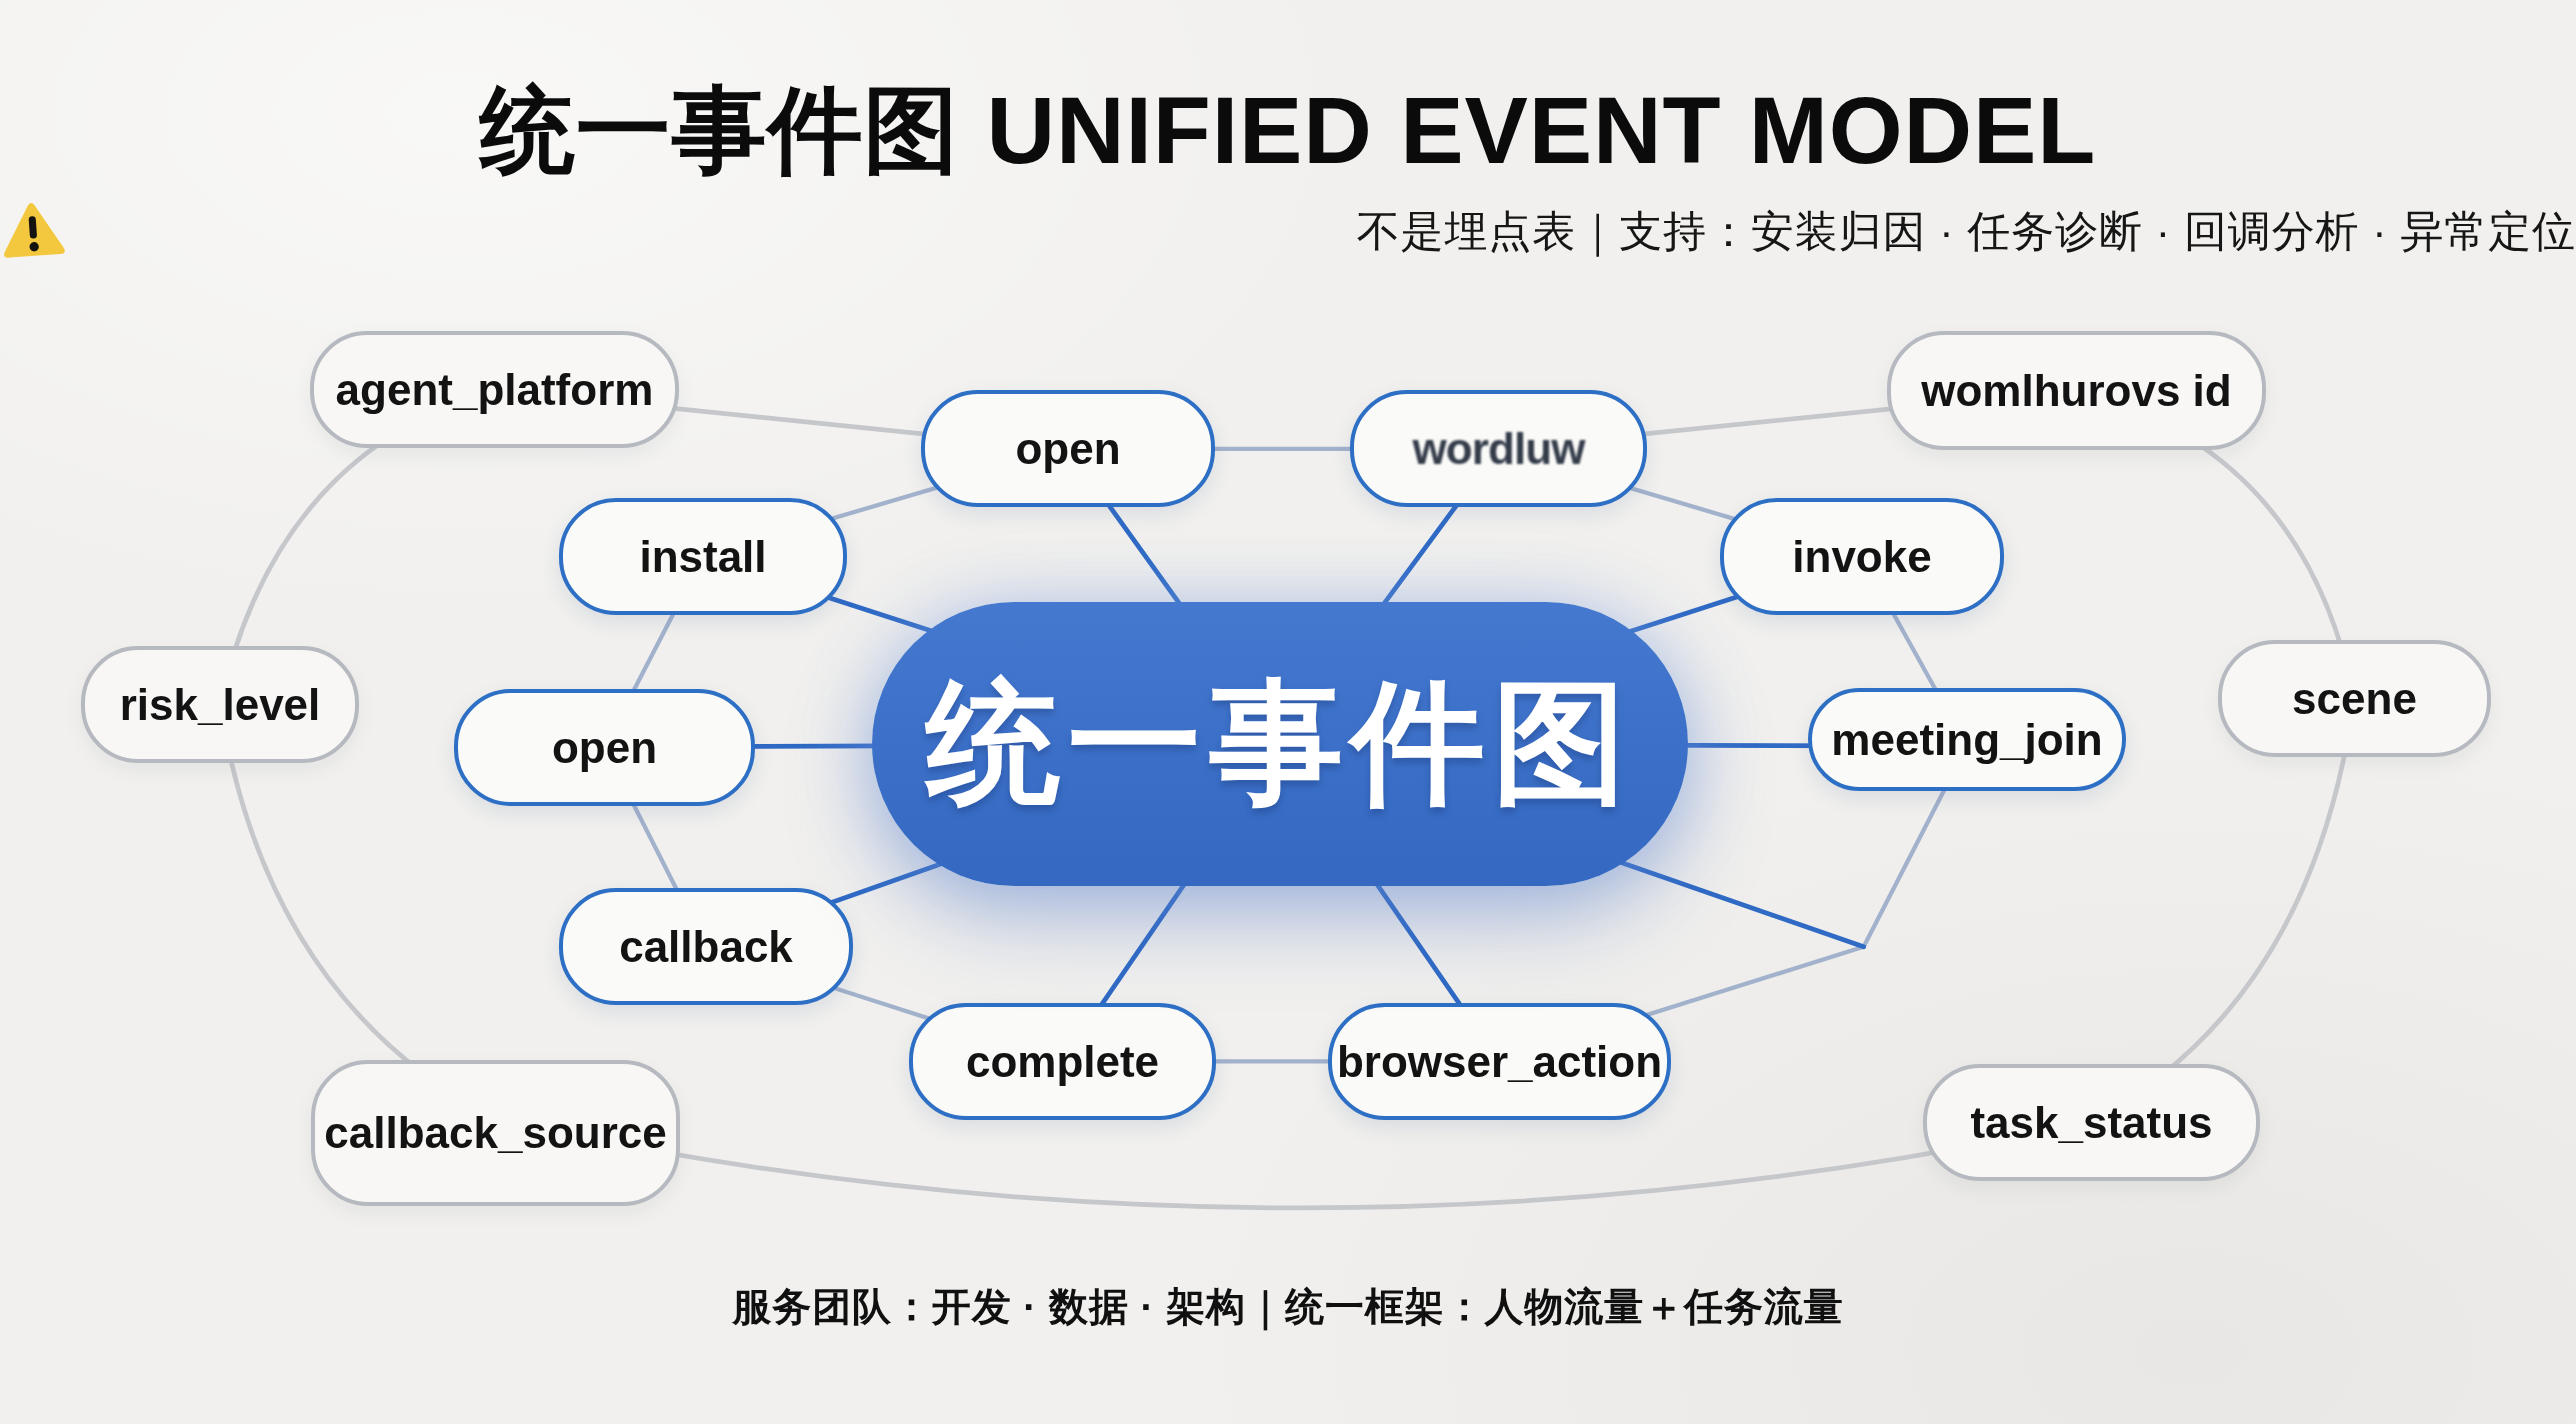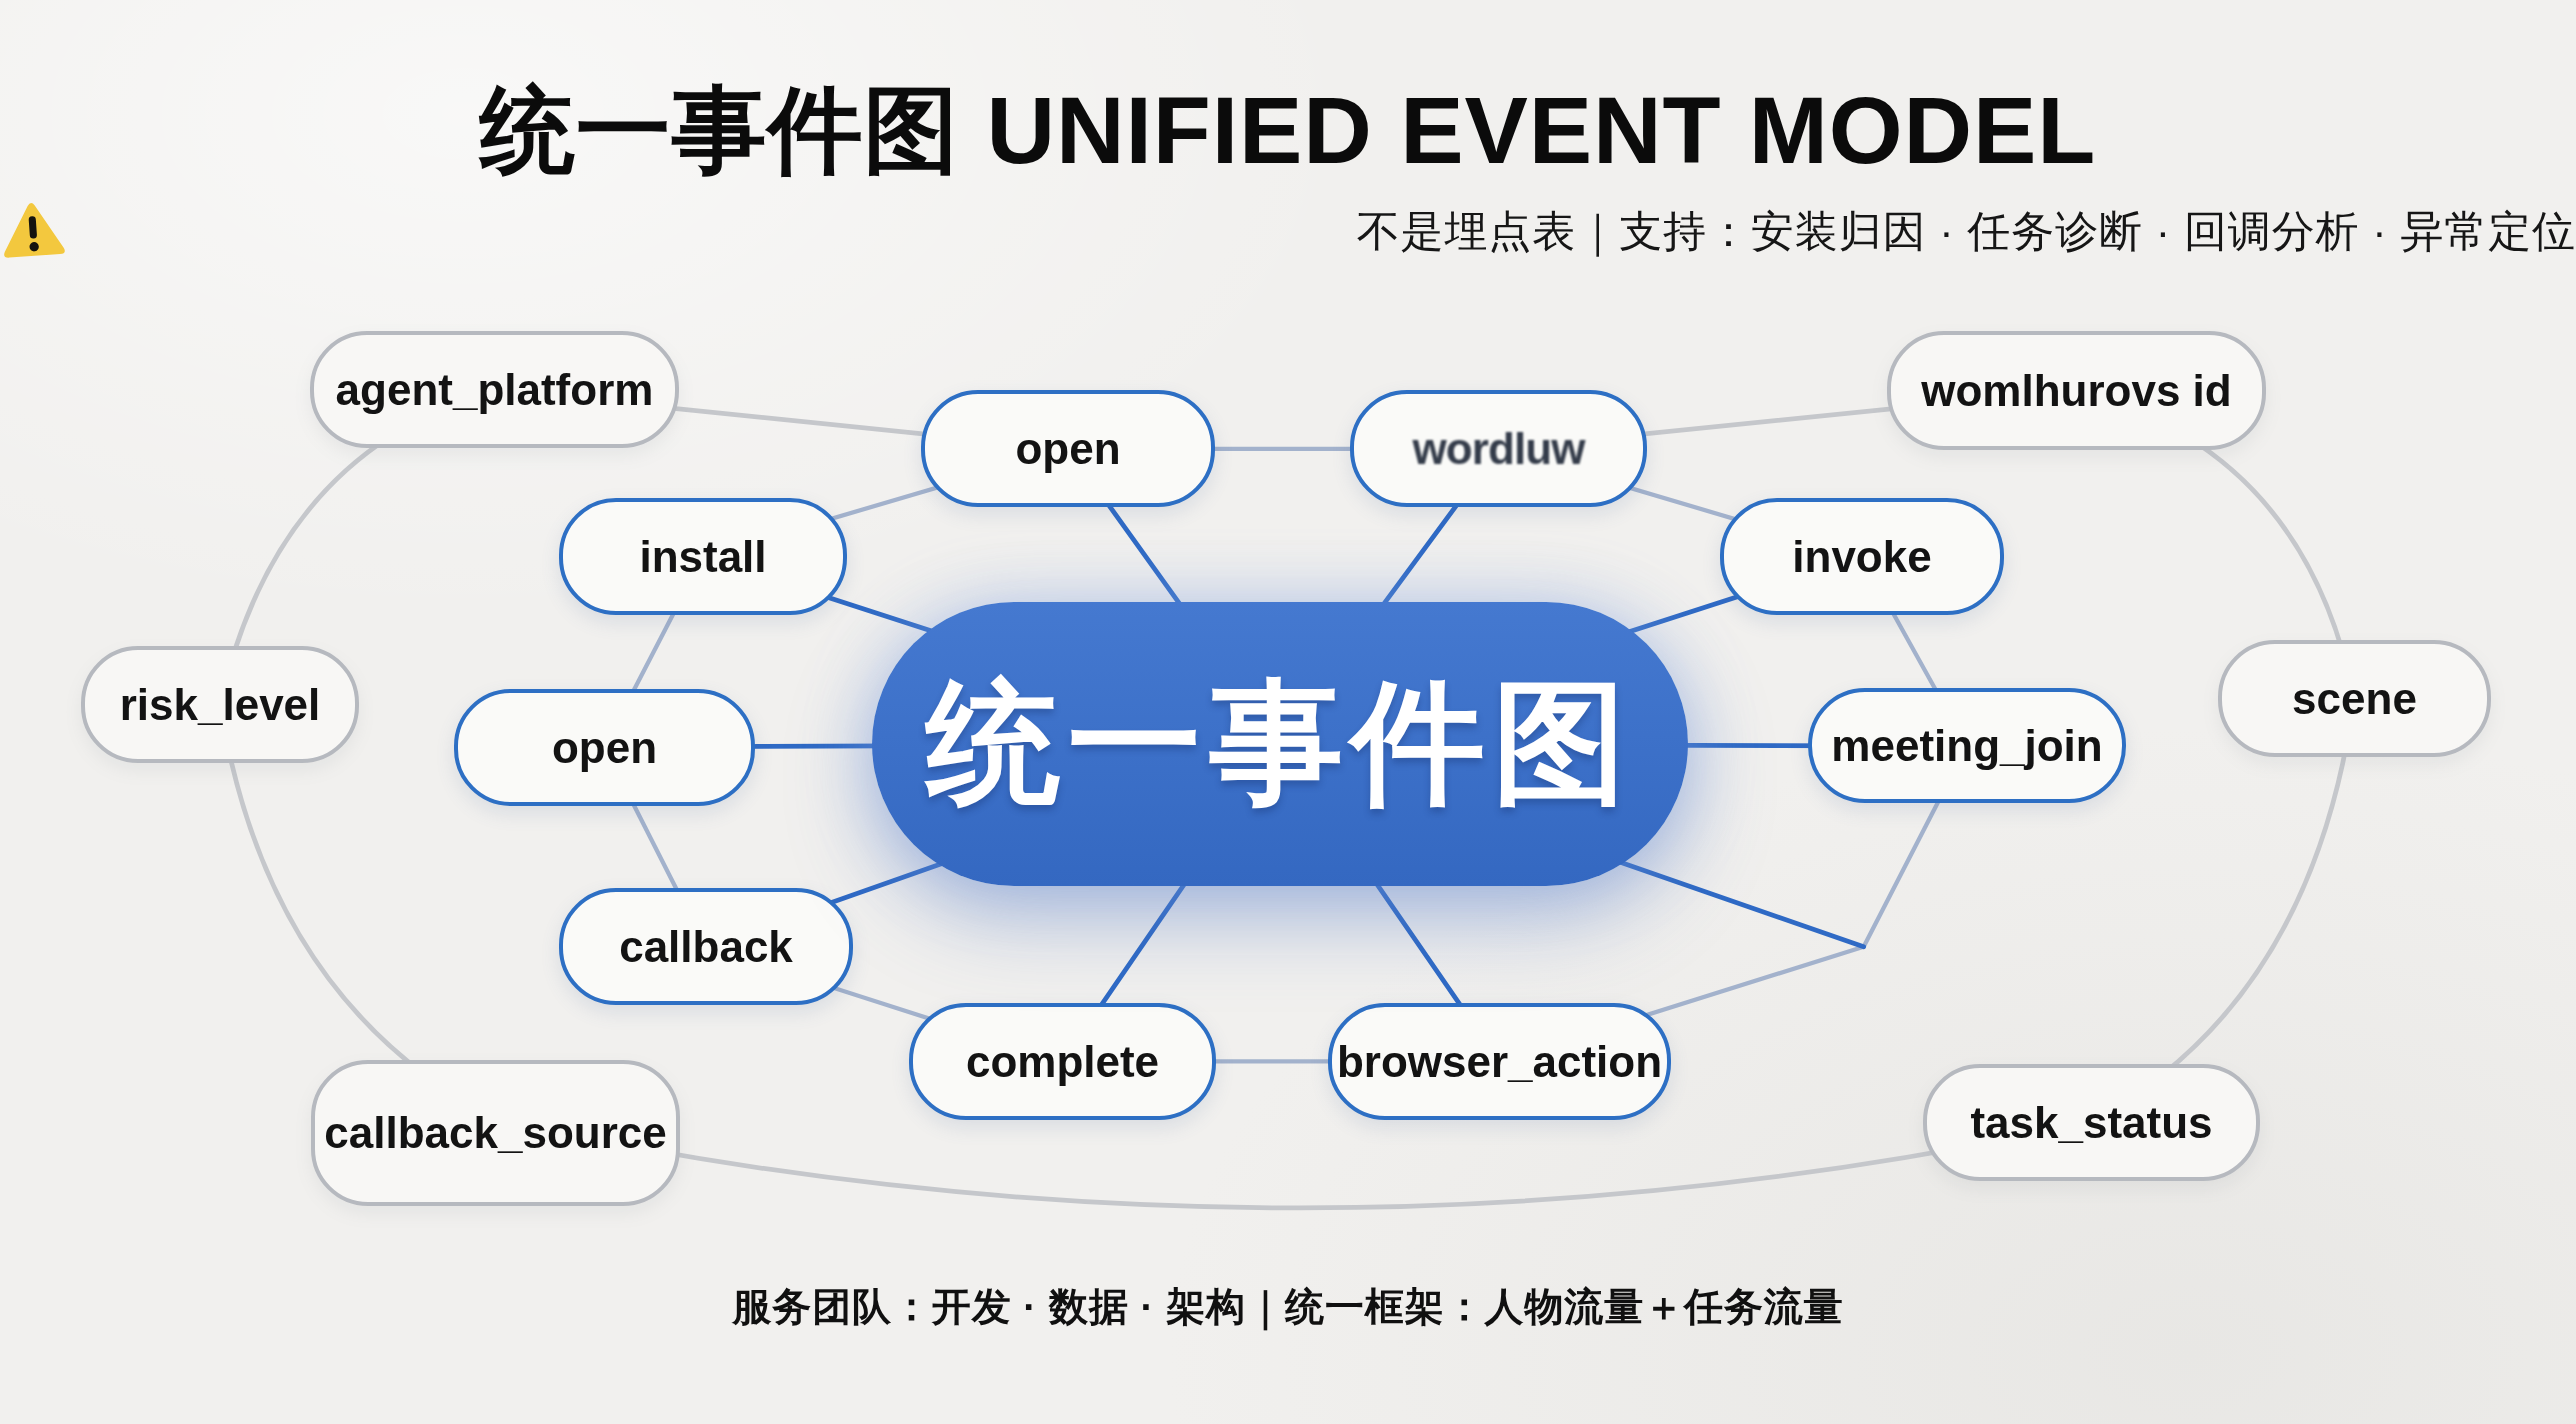--- a/index.html
+++ b/index.html
@@ -132,21 +132,21 @@
     </div>
   <div class="node inner" style="left:559px;top:498px;width:288px;height:117px">
       <span>install</span>
     </div>
   <div class="node inner" style="left:1720px;top:498px;width:284px;height:117px">
       <span>invoke</span>
     </div>
   <div class="node inner" style="left:454px;top:689px;width:301px;height:117px">
       <span>open</span>
     </div>
-  <div class="node inner" style="left:1808px;top:688px;width:318px;height:115px">
+  <div class="node inner" style="left:1808px;top:688px;width:318px;height:103px">
       <span>meeting_join</span>
     </div>
   <div class="node inner" style="left:559px;top:888px;width:294px;height:117px">
       <span>callback</span>
     </div>
   <div class="node inner" style="left:909px;top:1003px;width:307px;height:117px">
       <span>complete</span>
     </div>
   <div class="node inner" style="left:1328px;top:1003px;width:343px;height:117px">
       <span>browser_action</span>

